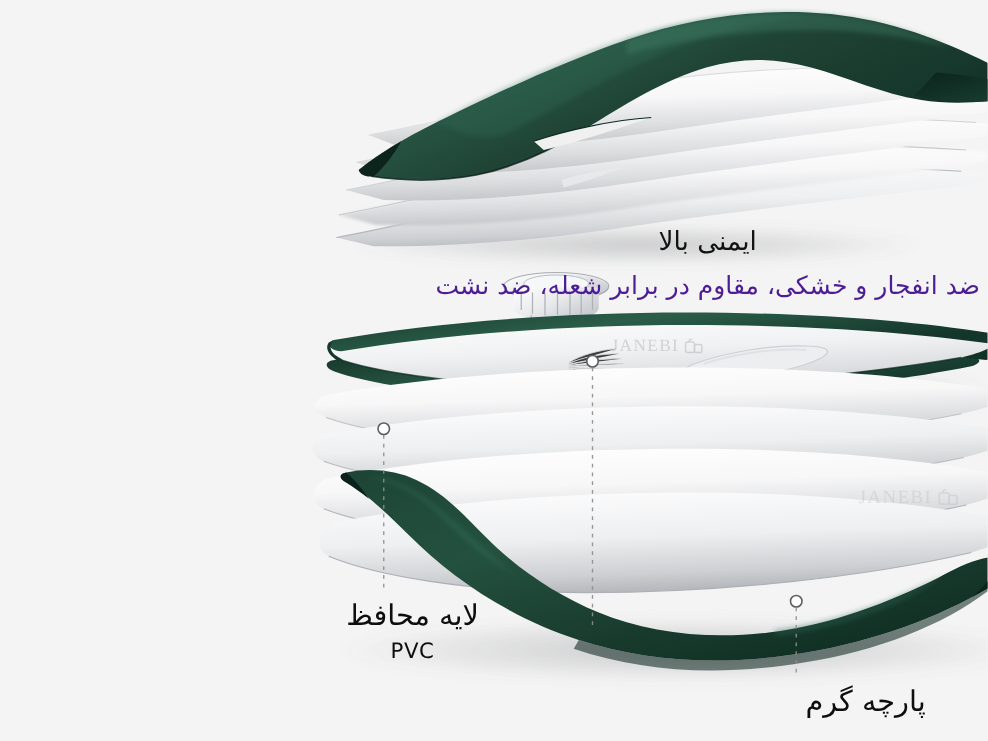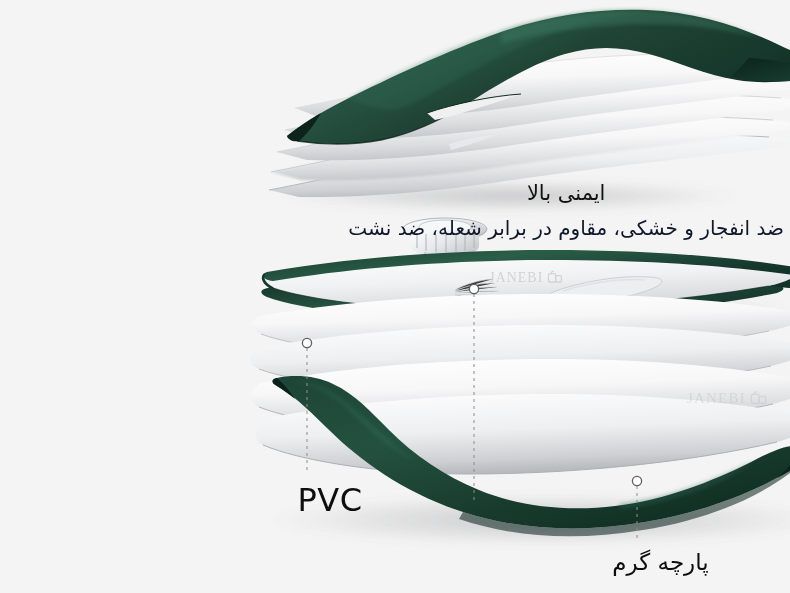--- a/index.html
+++ b/index.html
@@ -26,33 +26,33 @@
   #safety-block{
     right:6px;top:178px;
     text-align:center;
     line-height:1.5;
   }
   #safety-title{
     font-size:21px;font-weight:400;color:#121212;
     display:block;letter-spacing:.2px;
   }
   #safety-sub{
-    font-size:20px;font-weight:400;color:#0f172a;
+    font-size:20px;font-weight:400;color:#4c1d95;
     display:block;margin-top:3px;letter-spacing:.1px;
   }
 
   .leader-label{font-size:23px;font-weight:400;color:#0e0e0e;}
   .leader-label .l2{display:block;}
 
   #label-pvc{left:96px;top:478px;width:170px;}
   #label-heat{left:245px;top:508px;width:175px;}
-  #label-fabric{left:424px;top:547px;width:175px;}
+  #label-fabric{left:456px;top:547px;width:175px;}
 
   
-  .latin{direction:ltr;display:block;font-size:32px;letter-spacing:.5px;}
+  .latin{direction:ltr;display:block;font-size:17px;letter-spacing:.5px;}
 
   
   .watermark{
     position:absolute;display:flex;align-items:center;gap:4px;
     opacity:.38;pointer-events:none;user-select:none;
   }
   .watermark .wm-text{
     font-family:"Liberation Serif","DejaVu Serif",serif;
     letter-spacing:1.2px;font-size:15px;color:#8d8f93;
     direction:ltr;
@@ -347,20 +347,21 @@
       <circle cx="488" cy="481" r="4.6" fill="#ffffff" stroke="#5d5f62" stroke-width="1.3"></circle>
     </g>
   </svg>
 
   <div id="safety-block" class="callout">
     <span id="safety-title">ایمنی بالا</span>
     <span id="safety-sub">ضد انفجار و خشکی، مقاوم در برابر شعله، ضد نشت</span>
   </div>
 
   <div id="label-pvc" class="callout leader-label">
+    <span>لایه محافظ</span>
     <span class="l2 latin">PVC</span>
   </div>
 
 
   <div id="label-fabric" class="callout leader-label">
     <span>پارچه گرم</span>
   </div>
 
   <div id="watermark-1" class="watermark">
     <svg width="17" height="17" viewBox="0 0 24 24">

